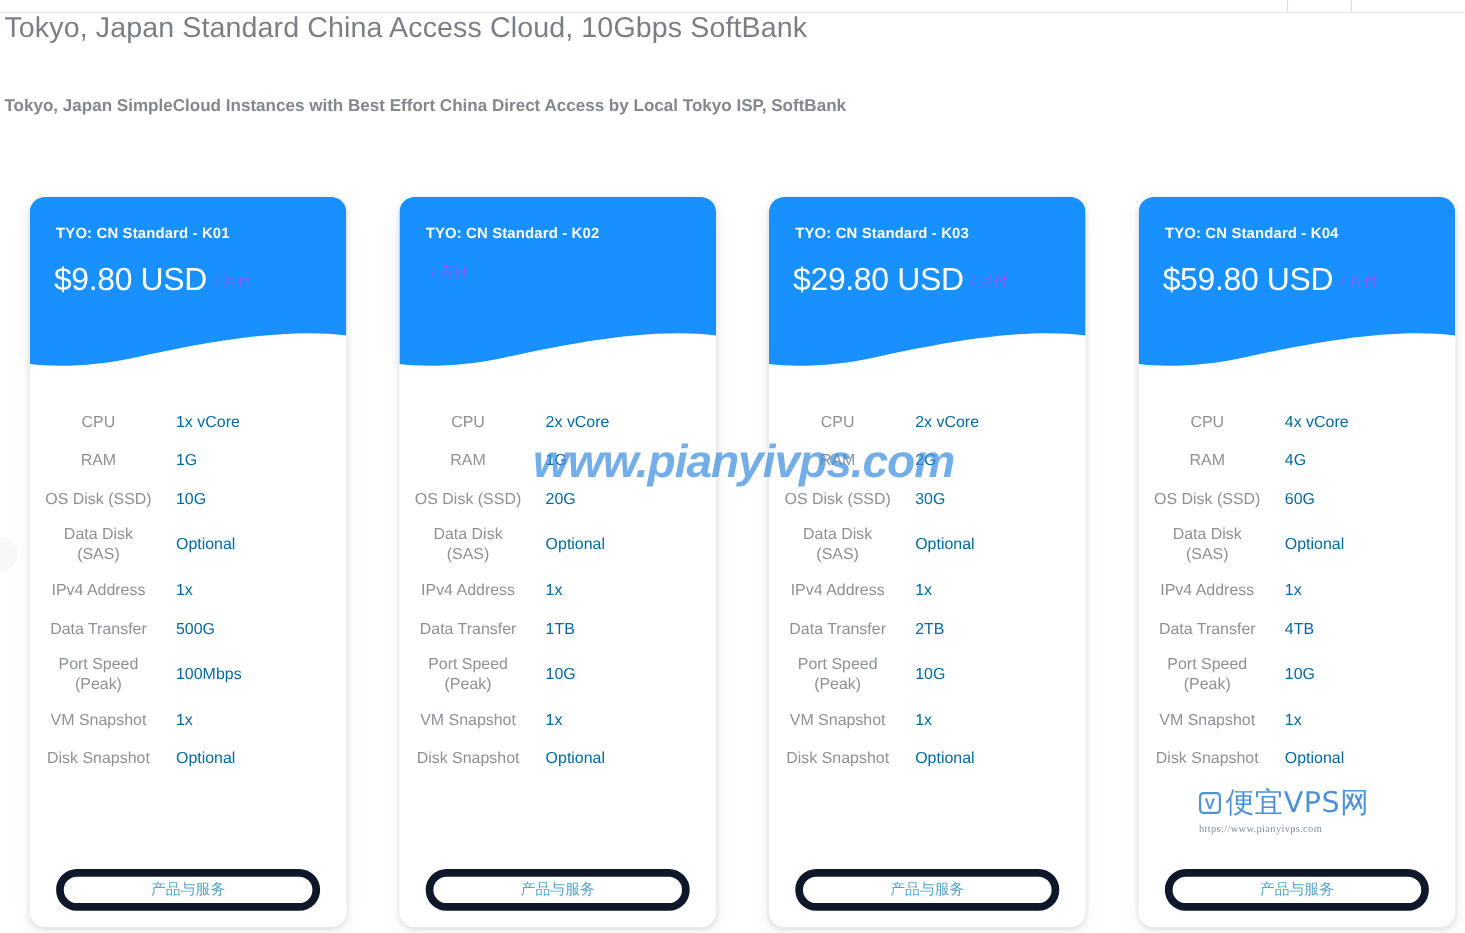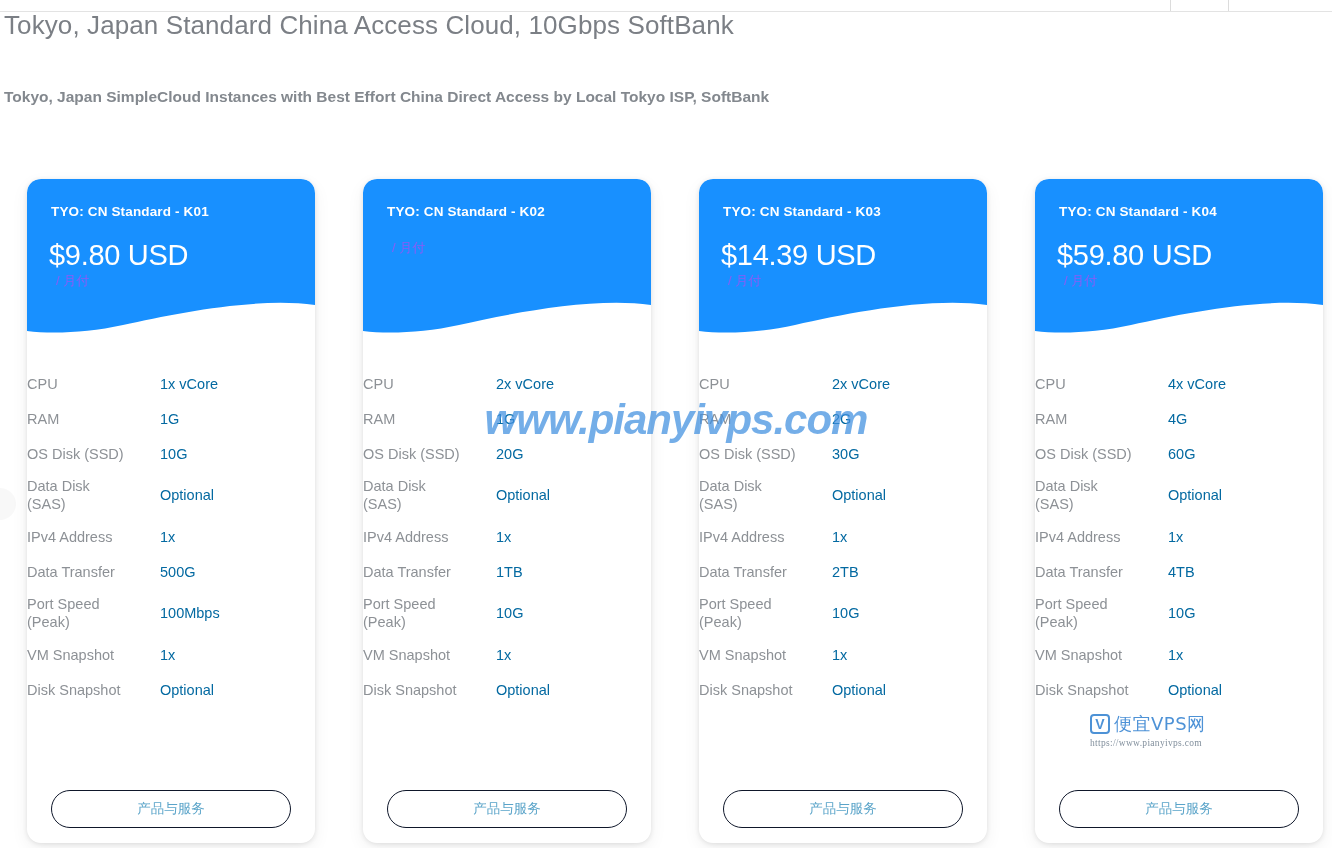--- a/index.html
+++ b/index.html
@@ -59,50 +59,50 @@
     position:absolute; left:0; top:0; width:288px; height:155px;
   }
   .card-head svg { position:absolute; left:0; top:0; display:block; }
   .plan-name {
     position:absolute; left:24px; top:25px;
     font-size:13.5px; font-weight:700; color:#ffffff;
     letter-spacing:0.15px; white-space:nowrap; z-index:2;
   }
   .price-row {
     position:absolute; left:22px; top:60px;
-    display:flex; align-items:flex-start; z-index:2; white-space:nowrap;flex-direction:column;
+    display:flex; align-items:center; z-index:2; white-space:nowrap;
   }
   .price-amount {
     font-size:29px; font-weight:400; color:#ffffff; letter-spacing:-0.3px;
   }
   .price-cycle {
     font-size:13px; font-weight:400; color:#8b5cf6; margin-left:7px;
   }
 
   
   .specs { position:absolute; left:0; top:188px; width:288px; }
   .spec-row {
     display:flex; align-items:center; width:288px;
     min-height:35px; margin-bottom:0;
   }
   .spec-label {
-    width:133px; text-align:left; padding-right:8px;
+    width:133px; text-align:center; padding-right:8px;
     font-size:14.5px; color:#8d9196; line-height:1.22;
   }
   .spec-value {
     flex:1; text-align:left;
     font-size:14.5px; color:#0369a1; line-height:1.22;
   }
   .spec-row.two-line { min-height:48px; }
 
   
   .cta {
     position:absolute; left:24px; bottom:15px;
     width:240px; height:38px;
-    border:1px solid #0f172a; border-radius:20px;
+    border:7px solid #0f172a; border-radius:20px;
     background:transparent; color:#5aa4c9;
     font-size:13.5px; font-family:"Liberation Sans", sans-serif;
     display:flex; align-items:center; justify-content:center;
     cursor:pointer;
   }
 
   
   .wm-text {
     position:absolute; left:0; top:396px; width:1332px;
     text-align:center; z-index:40; pointer-events:none;
@@ -114,21 +114,21 @@
     opacity:0.85;
   }
   .wm-logo .line1 { display:flex; align-items:center; }
   .wm-logo .badge {
     width:20px; height:20px; border:2px solid #2f7fd0; border-radius:4px;
     color:#2f7fd0; font-size:14px; font-weight:700;
     display:flex; align-items:center; justify-content:center;
     margin-right:4px;
   }
   .wm-logo .cn {
-    font-size:18px; color:#2f7fd0; font-family:"DejaVu Sans", sans-serif;
+    font-size:26px; color:#2f7fd0; font-family:"DejaVu Sans", sans-serif;
     letter-spacing:0.5px; white-space:nowrap;
   }
   .wm-logo .url {
     margin-top:2px; font-size:9.5px; color:#6a7a8a;
     font-family:"Liberation Serif", serif; letter-spacing:0.3px; white-space:nowrap;
   }
 </style>
 </head>
 <body>
 
@@ -247,21 +247,21 @@
         </div>
         <button class="cta">产品与服务</button>
       </div>
       <div class="card c2">
         <div class="card-head">
           <svg width="288" height="155" viewBox="0 0 288 155">
             <path d="M0,14 Q0,0 14,0 L274,0 Q288,0 288,14 L288,126 C230,118 150,134 96,146 C60,154 24,155 0,152 Z" fill="#1890ff"></path>
           </svg>
           <div class="plan-name">TYO: CN Standard - K03</div>
           <div class="price-row">
-            <span class="price-amount">$14.39 USD</span>
+            <span class="price-amount">$29.80 USD</span>
             <span class="price-cycle">/ 月付</span>
           </div>
         </div>
         <div class="specs">
           <div class="spec-row">
             <div class="spec-label">CPU</div>
             <div class="spec-value">2x vCore</div>
           </div>
           <div class="spec-row">
             <div class="spec-label">RAM</div>

